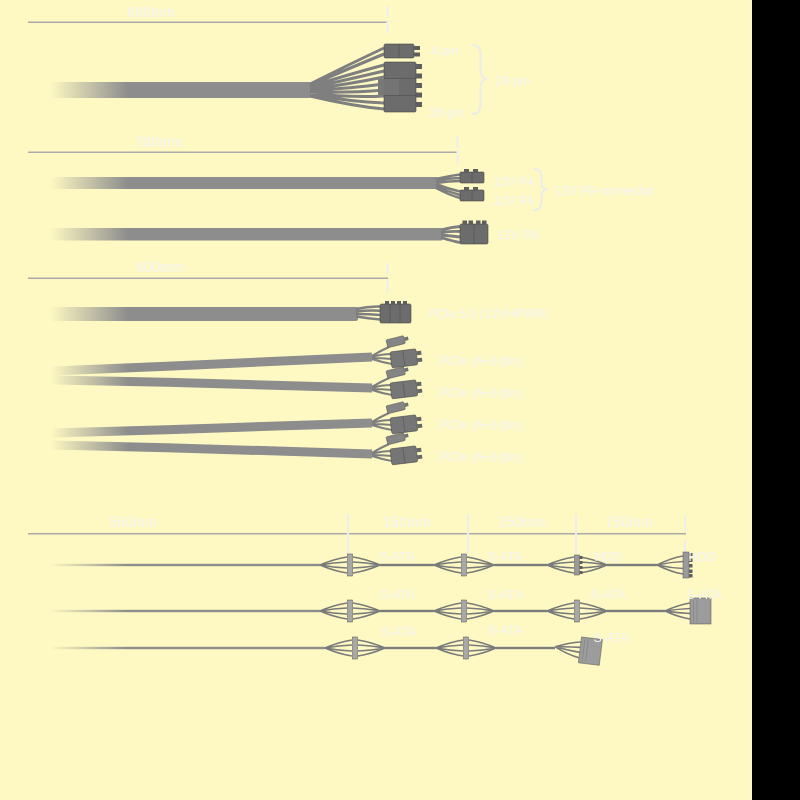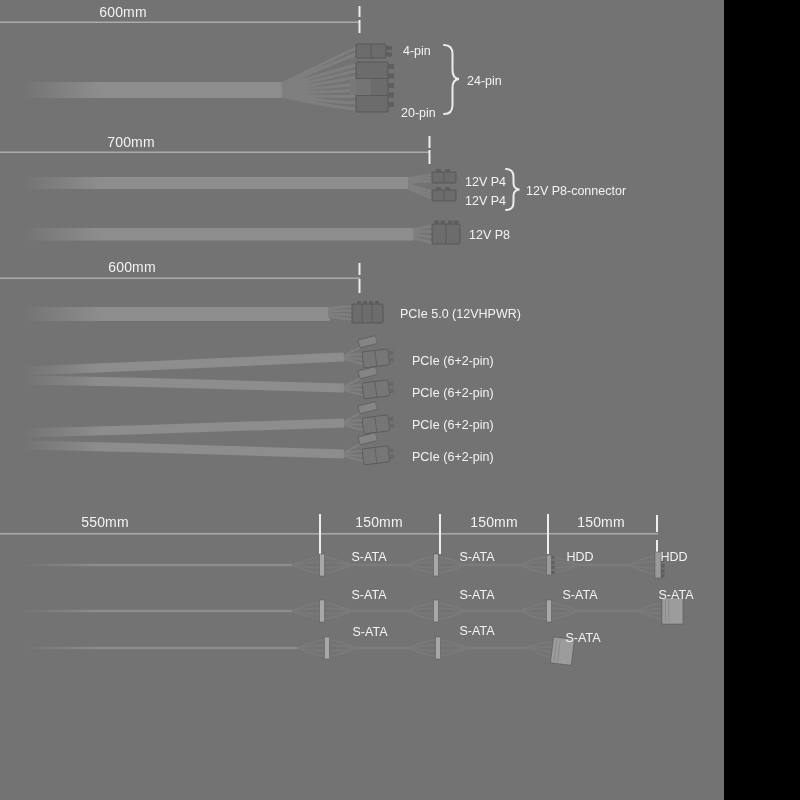--- a/index.html
+++ b/index.html
@@ -1,16 +1,16 @@
 <!DOCTYPE html>
 <html><head>
 <meta charset="utf-8">
 <style>
   html,body{margin:0;padding:0;background:#000;}
-  .stage{position:relative;width:724px;height:800px;background:#737373;overflow:hidden;}
+  .stage{position:relative;width:724px;height:800px;background:#fef9c3;overflow:hidden;padding-left:28px;}
   svg{display:block;}
   text{font-family:"Liberation Sans","DejaVu Sans",sans-serif;fill:#f3f3f3;}
   .t-ruler{font-size:14px;letter-spacing:.2px;}
   .t-lbl{font-size:12.5px;}
   .mid{text-anchor:middle;}
   .wire{stroke:#7f7f7f;fill:none;}
   .wire2{stroke:#7a7a7a;fill:none;}
   .seg{fill:#7c7c7c;}
   .line{fill:#ababab;}
   .tick{fill:#eeeeee;}

